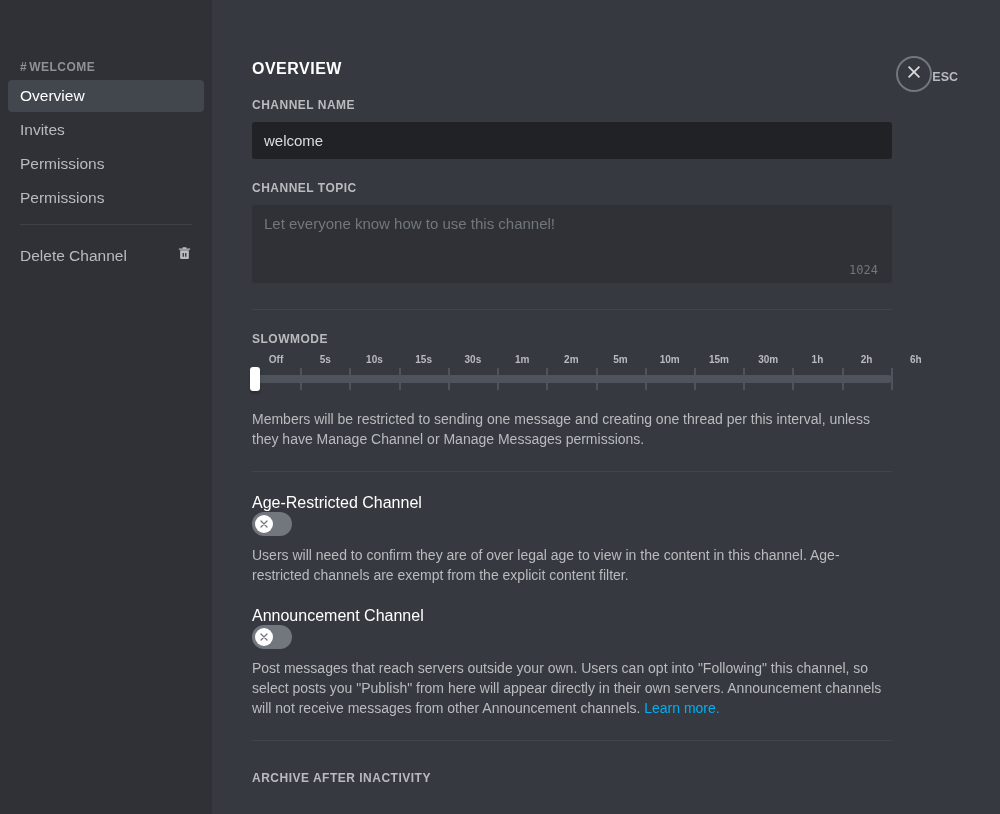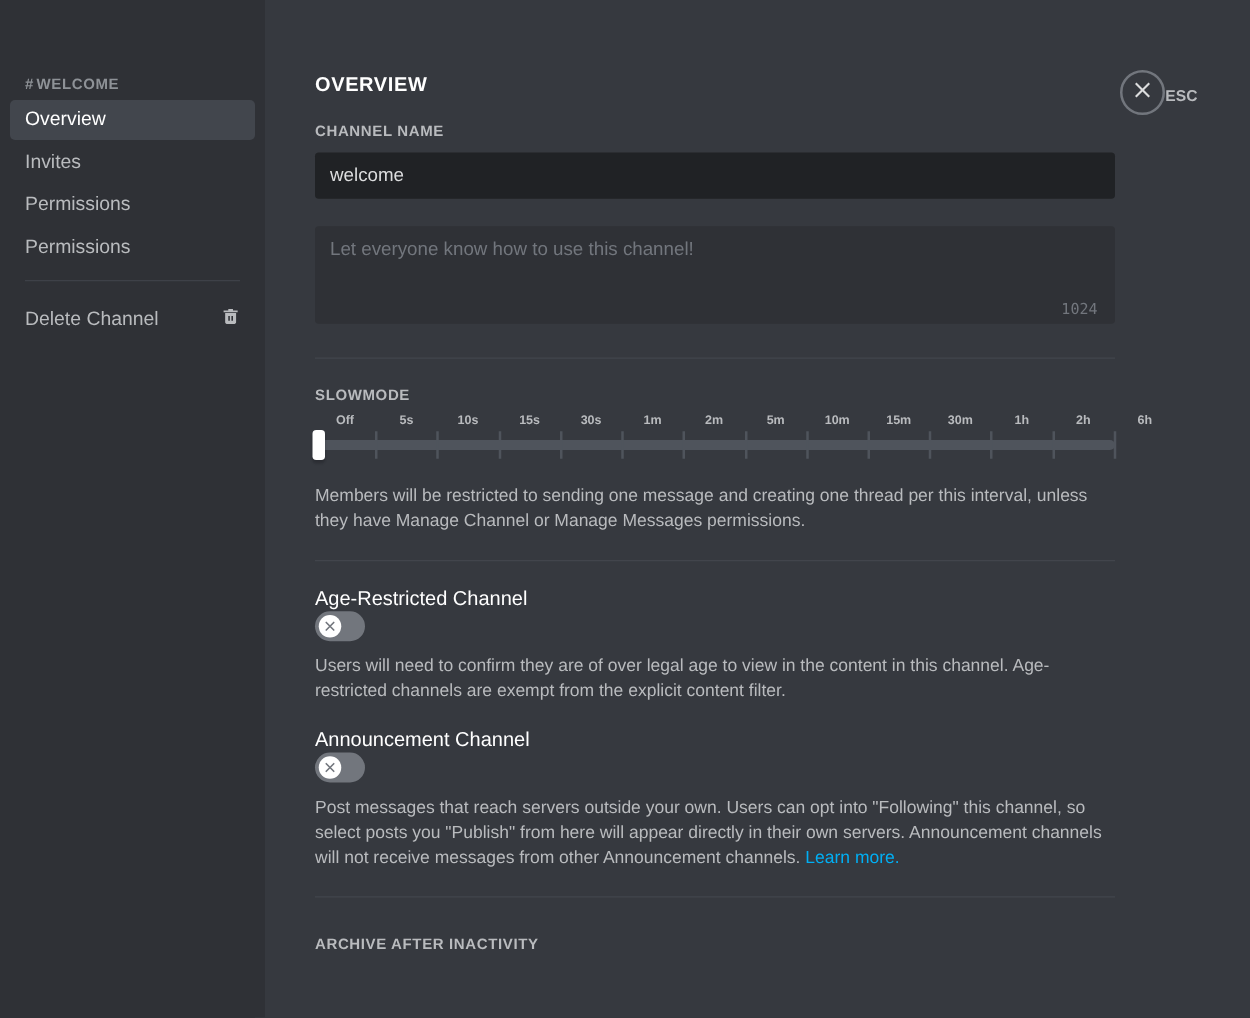--- a/index.html
+++ b/index.html
@@ -319,20 +319,21 @@
     </div>
     <div class="esc-label">ESC</div>
   </div>
 
   <div class="content">
     <div class="page-title">OVERVIEW</div>
 
     <div class="field-label">CHANNEL NAME</div>
     <input type="text" class="text-input" value="welcome" style="">
 
+    <div class="field-label">CHANNEL TOPIC</div>
     <div class="textarea-wrap">
       <textarea class="textarea" placeholder="Let everyone know how to use this channel!" style=""></textarea>
       <div class="char-count">1024</div>
     </div>
 
     <div class="section-divider"></div>
 
     <div class="slider-block">
       <div class="field-label">SLOWMODE</div>
       <div class="slider-container">

